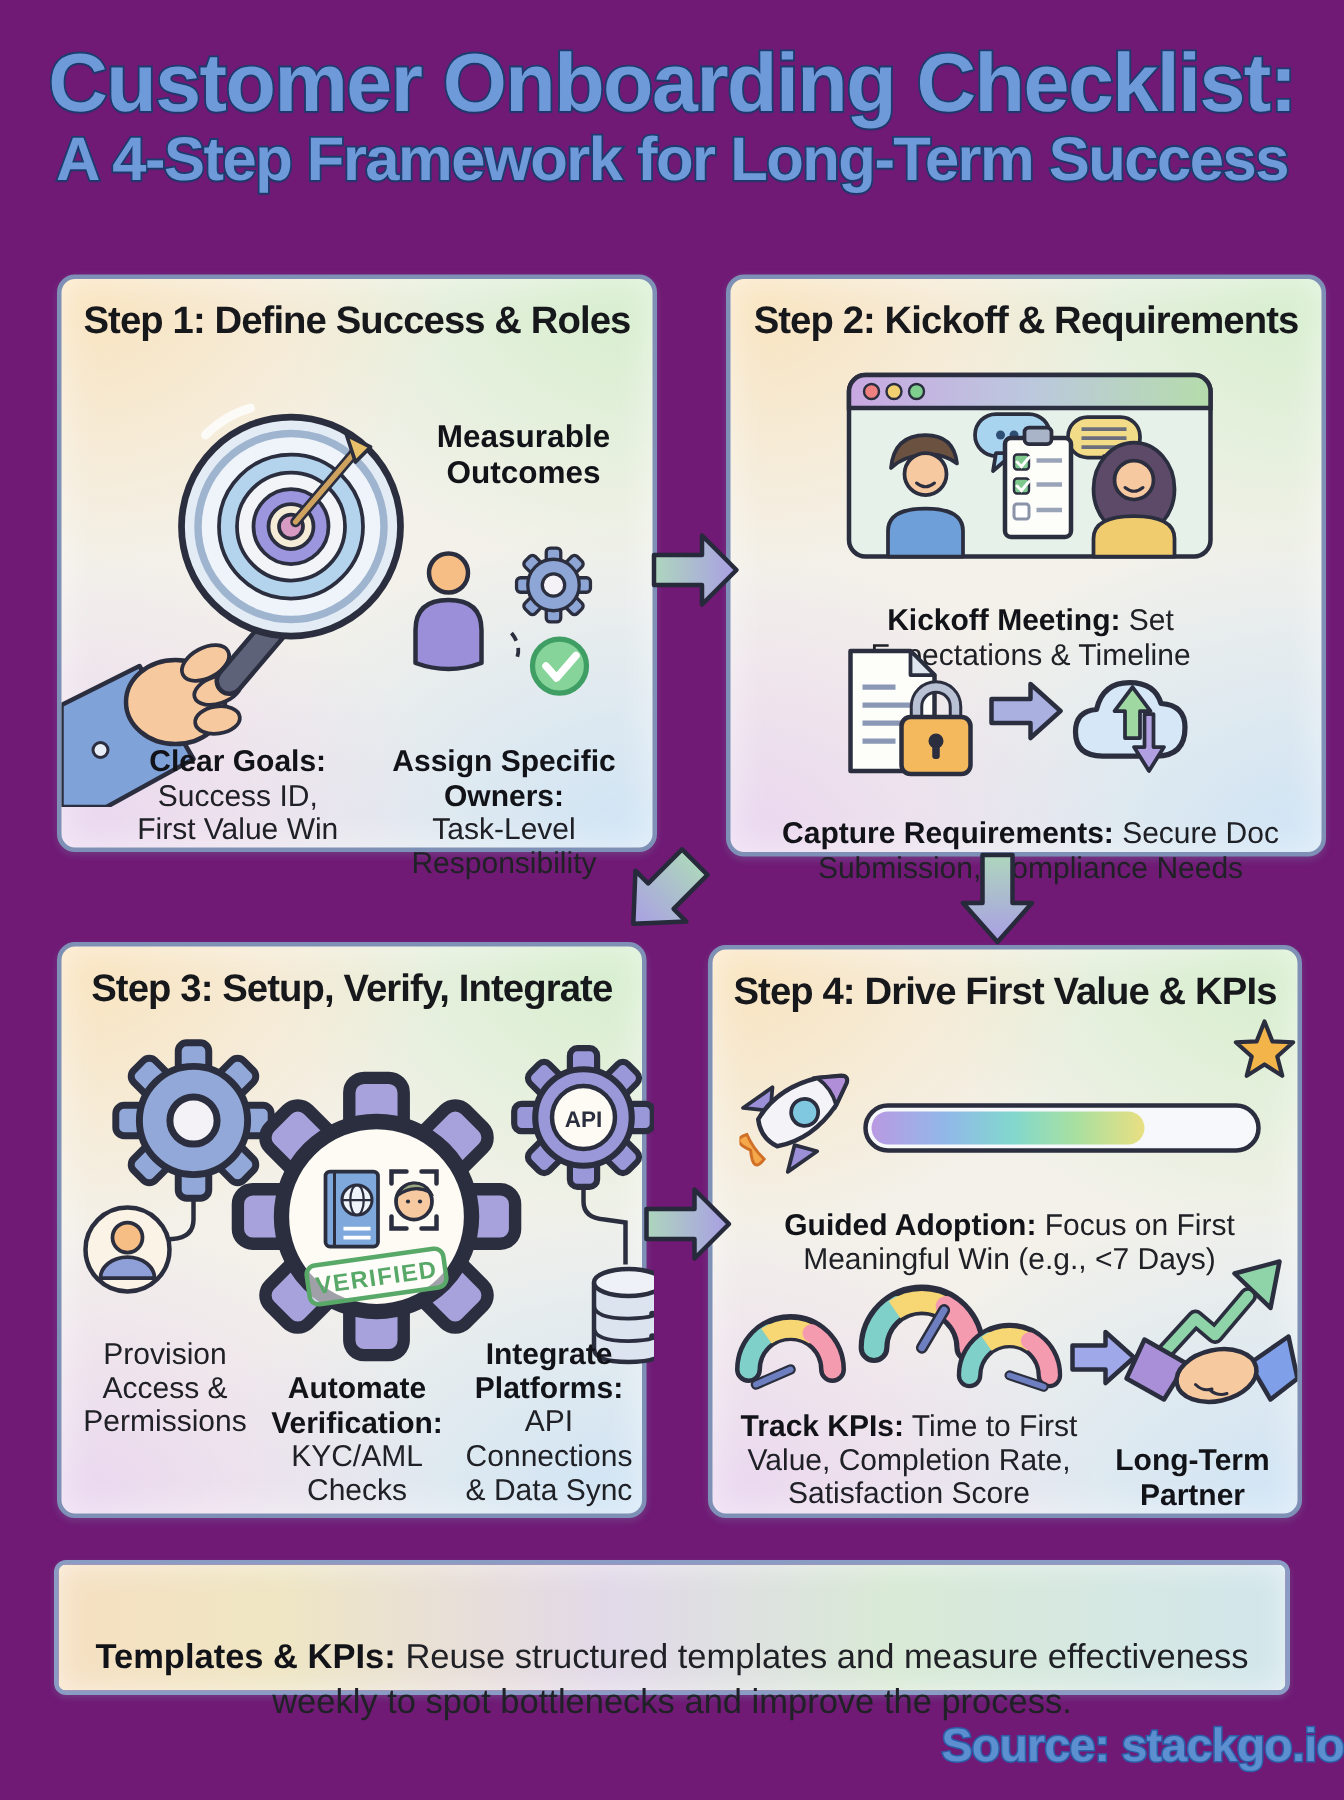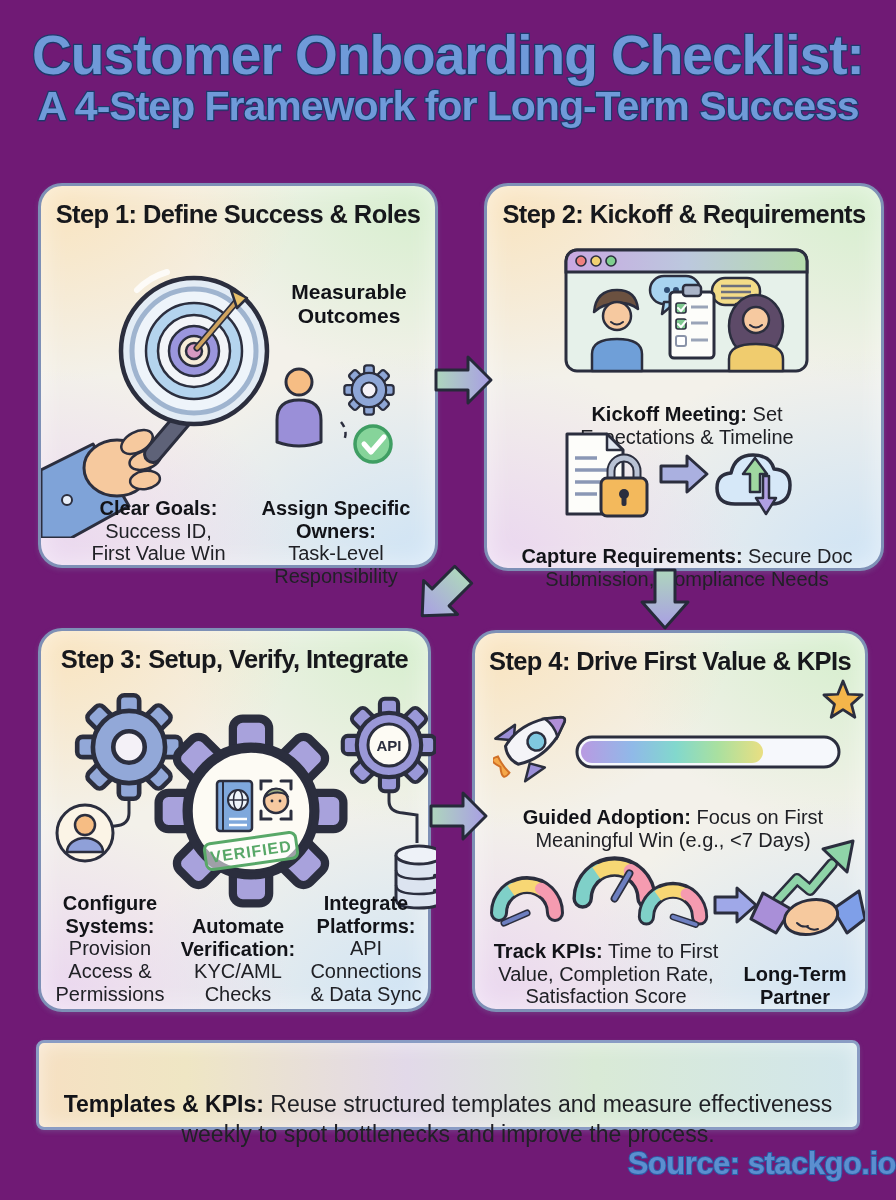--- a/index.html
+++ b/index.html
@@ -7,21 +7,21 @@
           font-family:"Liberation Sans",sans-serif;}
 
   
   #title{position:absolute;top:28px;left:0;width:896px;text-align:center;}
   .outl{color:#6f9ad9;-webkit-text-stroke:2.4px #1c3b6e;paint-order:stroke fill;
         font-weight:bold;letter-spacing:-1px;text-shadow:0 2px 0 rgba(25,50,95,.18);}
   #title .l1{font-size:55px;line-height:1.0;}
   #title .l2{font-size:41px;line-height:1.15;}
 
   
-  .panel{position:absolute;border:3.5px solid #7e90b6;border-radius:24px;box-sizing:border-box;
+  .panel{position:absolute;border:3.5px solid #7e90b6;border-radius:12px;box-sizing:border-box;
     background:
       radial-gradient(120% 95% at 0% 0%,   rgba(250,226,185,.95) 0%, rgba(250,226,185,0) 55%),
       radial-gradient(120% 95% at 100% 0%, rgba(210,238,202,.95) 0%, rgba(210,238,202,0) 55%),
       radial-gradient(120% 95% at 0% 100%, rgba(233,211,240,.95) 0%, rgba(233,211,240,0) 55%),
       radial-gradient(130% 95% at 100% 100%,rgba(203,226,246,.95) 0%, rgba(203,226,246,0) 60%),
       #f3f1ea;
     box-shadow:0 2px 5px rgba(120,132,165,.3), inset 0 0 28px rgba(255,255,255,.55);}
   #panel1{left:38px; top:183px; width:400px;height:385px;}
   #panel2{left:484px;top:183px; width:400px;height:388px;}
   #panel3{left:38px; top:628px; width:393px;height:384px;}
@@ -288,22 +288,21 @@
       <g>
         <path d="M345,172 v44 q0,9 23,9 q23,0 23,-9 v-44" fill="#dce4f0" stroke="#2b2e3e" stroke-width="3"></path>
         <ellipse cx="368" cy="172" rx="23" ry="9" fill="#eef2f8" stroke="#2b2e3e" stroke-width="3"></ellipse>
         <path d="M345,187 q0,9 23,9 q23,0 23,-9 M345,202 q0,9 23,9 q23,0 23,-9" fill="none" stroke="#2b2e3e" stroke-width="2.5"></path>
         <circle cx="384" cy="193" r="2.2" fill="#2b2e3e"></circle>
           <circle cx="384" cy="208" r="2.2" fill="#2b2e3e"></circle>
       </g>
     </svg>
 
     <div class="cap" style="left:4px;top:238px;width:130px">
-      <span class="b blk">Configure
-Systems:</span><span>Provision
+      <span>Provision
 Access &amp;
 Permissions</span>
     </div>
     <div class="cap" style="left:130px;top:261px;width:134px">
       <span class="b blk">Automate
 Verification:</span><span>KYC/AML
 Checks</span>
     </div>
     <div class="cap" style="left:265px;top:238px;width:120px">
       <span class="b blk">Integrate

